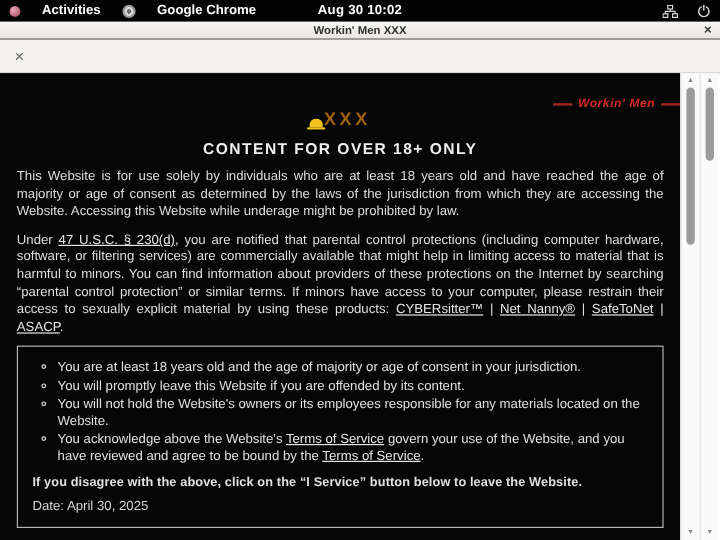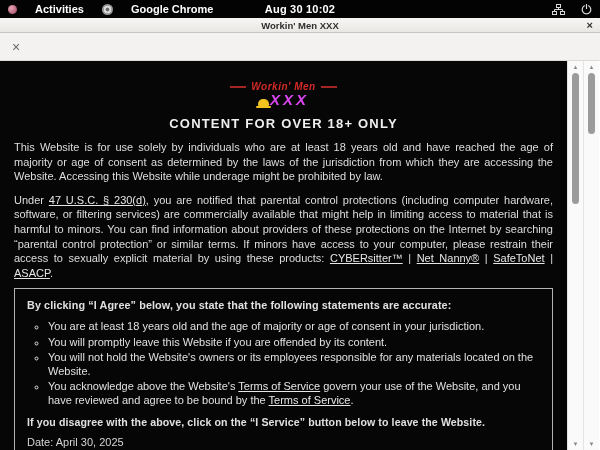--- a/index.html
+++ b/index.html
@@ -31,29 +31,29 @@
              display:flex; align-items:center; padding:0 12px; font-size:11px; color:#5c5c5c; }
   .warnbar .wtext { flex:1; }
   .warnbar .close { font-size:14px; color:#6b6b6b; margin-right:4px; line-height:1; cursor:default; }
 
   
   .main { flex:1; display:flex; min-height:0; }
   .content { width:567px; background:#060606; color:#e3e3e3; overflow:hidden; }
 
   
   .logo { margin-top:20px; text-align:center; }
-  .logo-top { display:flex; align-items:center; justify-content:center; gap:5px; height:11px; }
+  .logo-top { display:flex; align-items:center; justify-content:flex-end; gap:5px; height:11px; }
   .wing { display:inline-block; width:16px; height:2px; background:#a32622; }
   .logo-script { color:#d42b28; font-weight:bold; font-style:italic; font-size:10px; letter-spacing:0.5px; white-space:nowrap; }
   .logo-bottom { display:flex; align-items:flex-end; justify-content:center; margin-top:-1px; height:16px; }
   .hat { display:inline-block; width:11px; height:7px; background:#f2c21f; border-radius:5px 5px 1px 1px;
          position:relative; margin-right:1px; margin-bottom:1px; }
   .hat::after { content:""; position:absolute; left:-2px; right:-2px; bottom:-2px; height:2px;
                 background:#f2c21f; border-radius:1px; }
-  .logo-xxx { color:#d946ef; font-weight:bold; font-style:italic; font-size:15px; letter-spacing:3px; line-height:1; }
+  .logo-xxx { color:#a16207; font-weight:bold; font-size:15px; letter-spacing:3px; line-height:1; }
 
   
   .heading { text-align:center; font-size:13px; font-weight:600; letter-spacing:1.2px;
              color:#efefef; margin-top:9px; }
   .para { margin:9px 14px 0; font-size:11px; line-height:14.6px; text-align:justify; color:#dedede; }
   a.inline-link { color:#e6e6e6; text-decoration:underline; cursor:pointer; }
 
   
   .agebox { margin:8px 14px 0; border:1px solid #b3b3b3; padding:10px 12px 11px; font-size:11px; color:#e0e0e0; }
   .box-intro { font-weight:bold; font-size:10.8px; margin-bottom:8px; letter-spacing:0.1px; }
@@ -130,21 +130,20 @@
         </div>
       </div>
 
       <div class="heading">CONTENT FOR OVER 18+ ONLY</div>
 
       <p class="para">This Website is for use solely by individuals who are at least 18 years old and have reached the age of majority or age of consent as determined by the laws of the jurisdiction from which they are accessing the Website. Accessing this Website while underage might be prohibited by law.</p>
 
       <p class="para"><span>Under </span><a class="inline-link">47 U.S.C. § 230(d)</a><span>, you are notified that parental control protections (including computer hardware, software, or filtering services) are commercially available that might help in limiting access to material that is harmful to minors. You can find information about providers of these protections on the Internet by searching “parental control protection” or similar terms. If minors have access to your computer, please restrain their access to sexually explicit material by using these products: </span><a class="inline-link">CYBERsitter™</a><span> | </span><a class="inline-link">Net Nanny®</a><span> | </span><a class="inline-link">SafeToNet</a><span> | </span><a class="inline-link">ASACP</a><span>.</span></p>
 
       <div class="agebox">
-        <div class="box-intro">By clicking “I Agree” below, you state that the following statements are accurate:</div>
         <ul>
           <li>You are at least 18 years old and the age of majority or age of consent in your jurisdiction.</li>
           <li>You will promptly leave this Website if you are offended by its content.</li>
           <li>You will not hold the Website's owners or its employees responsible for any materials located on the Website.</li>
           <li><span>You acknowledge above the Website's </span><a class="inline-link">Terms of Service</a><span> govern your use of the Website, and you have reviewed and agree to be bound by the </span><a class="inline-link">Terms of Service</a><span>.</span></li>
         </ul>
         <div class="disagree-note">If you disagree with the above, click on the “I Service” button below to leave the Website.</div>
         <div class="date-line">Date: April 30, 2025</div>
       </div>
 

